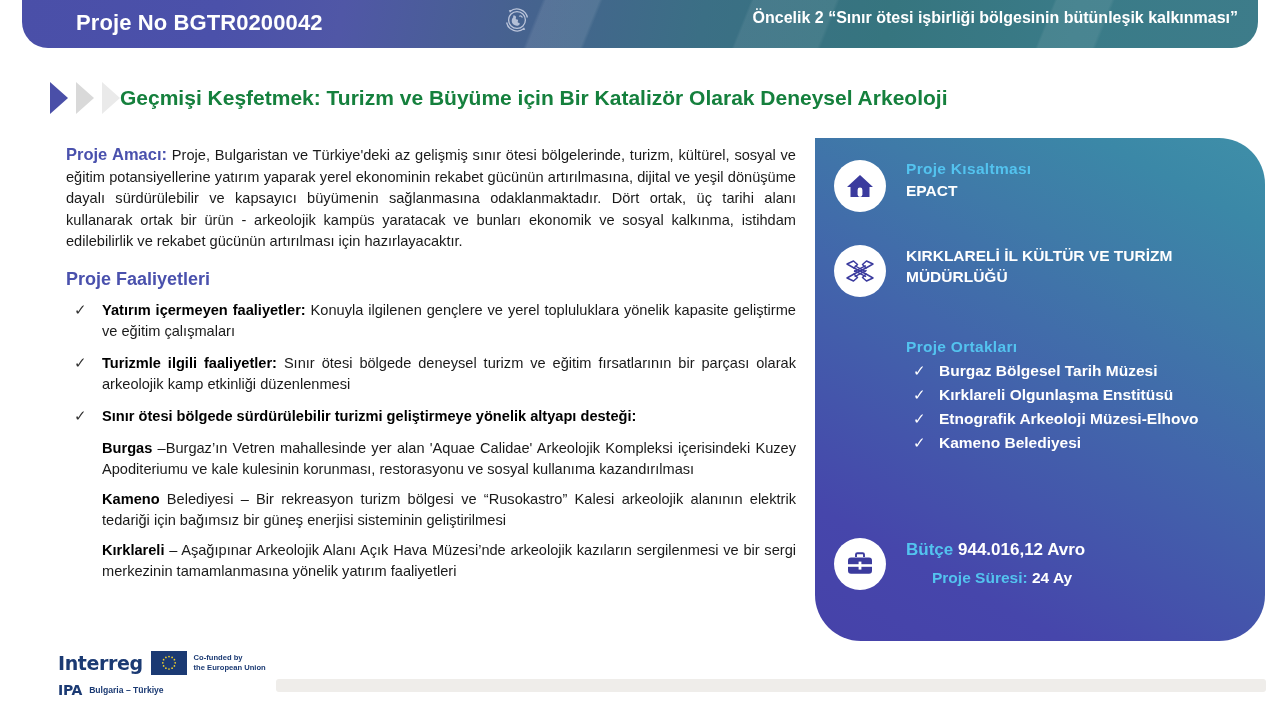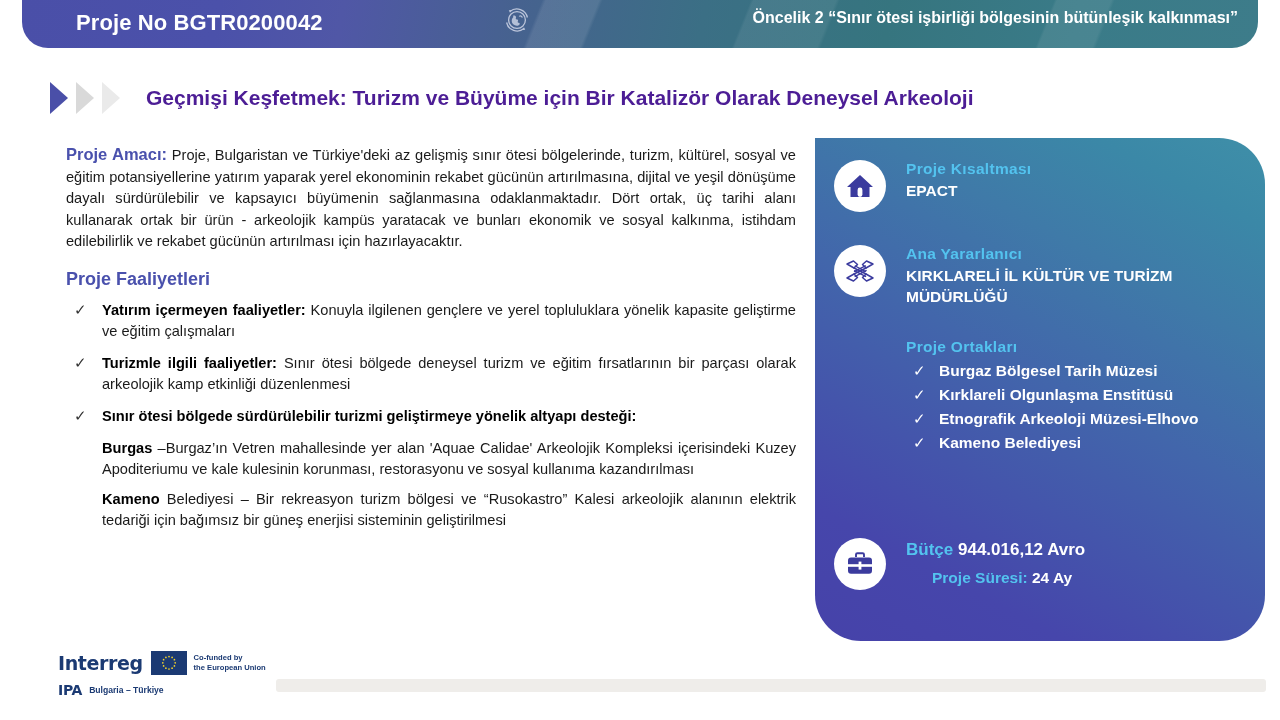--- a/index.html
+++ b/index.html
@@ -77,23 +77,22 @@
   .arrow {
     width: 0; height: 0;
     border-top: 16px solid transparent;
     border-bottom: 16px solid transparent;
     flex: none;
   }
   .arrow.a1 { border-left: 18px solid #4a4fa8; }
   .arrow.a2 { border-left: 18px solid #d9d9d9; margin-left: 8px; }
   .arrow.a3 { border-left: 18px solid #eaeaea; margin-left: 8px; }
   .title-text {
-    margin-left: 26px;
     font-size: 21px; font-weight: bold;
-    color: #4c1d95;
+    color: #15803d;
     white-space: nowrap;
   }
 
   
   .left-col {
     position: absolute;
     left: 66px; top: 144px;
     width: 730px;
     color: #111111;
   }
@@ -338,20 +337,23 @@
       </div>
 
       <div class="sub-para">
         <b>Burgas</b><span> –Burgaz’ın Vetren mahallesinde yer alan 'Aquae Calidae' Arkeolojik Kompleksi içerisindeki Kuzey Apoditeriumu ve kale kulesinin korunması, restorasyonu ve sosyal kullanıma kazandırılması</span>
       </div>
 
       <div class="sub-para">
         <b>Kameno</b><span> Belediyesi – Bir rekreasyon turizm bölgesi ve “Rusokastro” Kalesi arkeolojik alanının elektrik tedariği için bağımsız bir güneş enerjisi sisteminin geliştirilmesi</span>
       </div>
 
+      <div class="sub-para">
+        <b>Kırklareli</b><span> – Aşağıpınar Arkeolojik Alanı Açık Hava Müzesi’nde arkeolojik kazıların sergilenmesi ve bir sergi merkezinin tamamlanmasına yönelik yatırım faaliyetleri</span>
+      </div>
 
     </div>
   </div>
 
   <div class="info-panel"></div>
 
   <div class="info-row" style="left:834px; top:160px;">
     <div class="icon-circle">
       <svg width="30" height="28" viewBox="0 0 30 28">
         <path d="M15 3 L28 15 L24.5 15 L24.5 25 L5.5 25 L5.5 15 L2 15 Z" fill="#3b3b9e"></path>
@@ -377,21 +379,20 @@
           <line x1="11" y1="19" x2="23" y2="13"></line>
           <line x1="11.5" y1="16.4" x2="22.4" y2="10.9"></line>
           <line x1="12.2" y1="21.4" x2="23.1" y2="15.6"></line>
           <line x1="11" y1="13" x2="23" y2="19"></line>
           <line x1="12.3" y1="11" x2="22.2" y2="16.4"></line>
           <line x1="11.6" y1="15.8" x2="22.6" y2="21.4"></line>
         </g>
       </svg>
     </div>
     <div class="info-texts" style="max-width:320px;">
-      <div class="info-label">Ana Yararlanıcı</div>
       <div class="info-value">KIRKLARELİ İL KÜLTÜR VE TURİZM MÜDÜRLÜĞÜ</div>
     </div>
   </div>
 
   <div class="partners-block">
     <div class="partners-label">Proje Ortakları</div>
     <div class="partner-item">
       <span class="ptick">✓</span>
       <span>Burgaz Bölgesel Tarih  Müzesi</span>
     </div>

